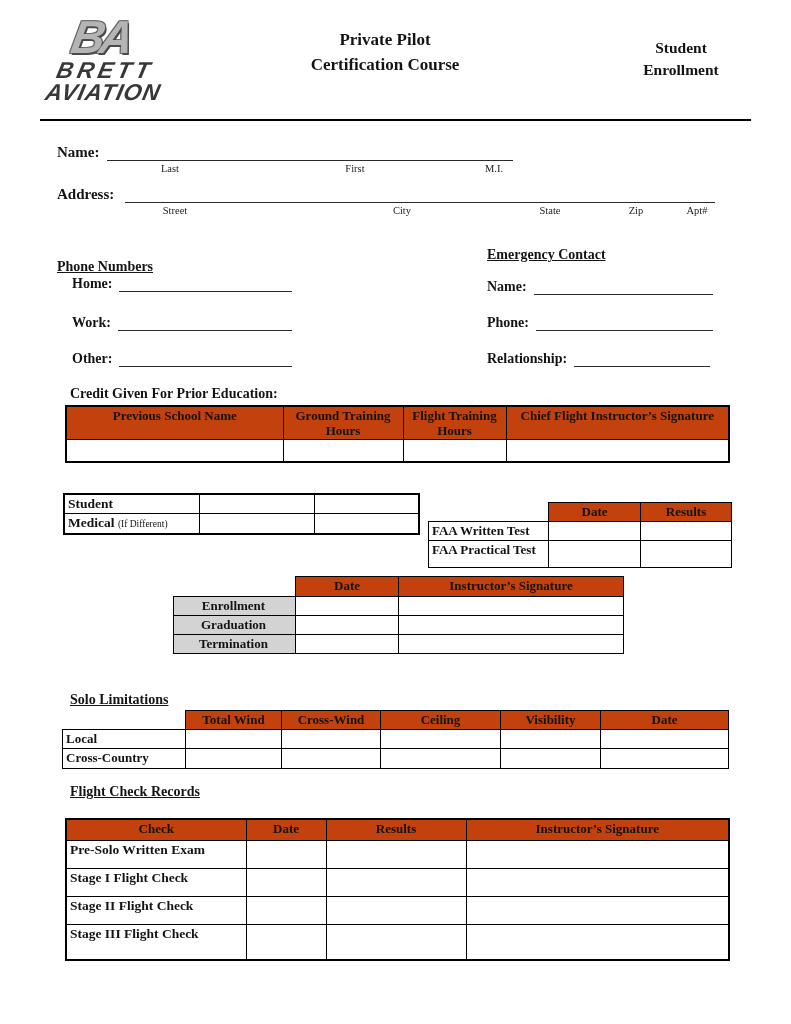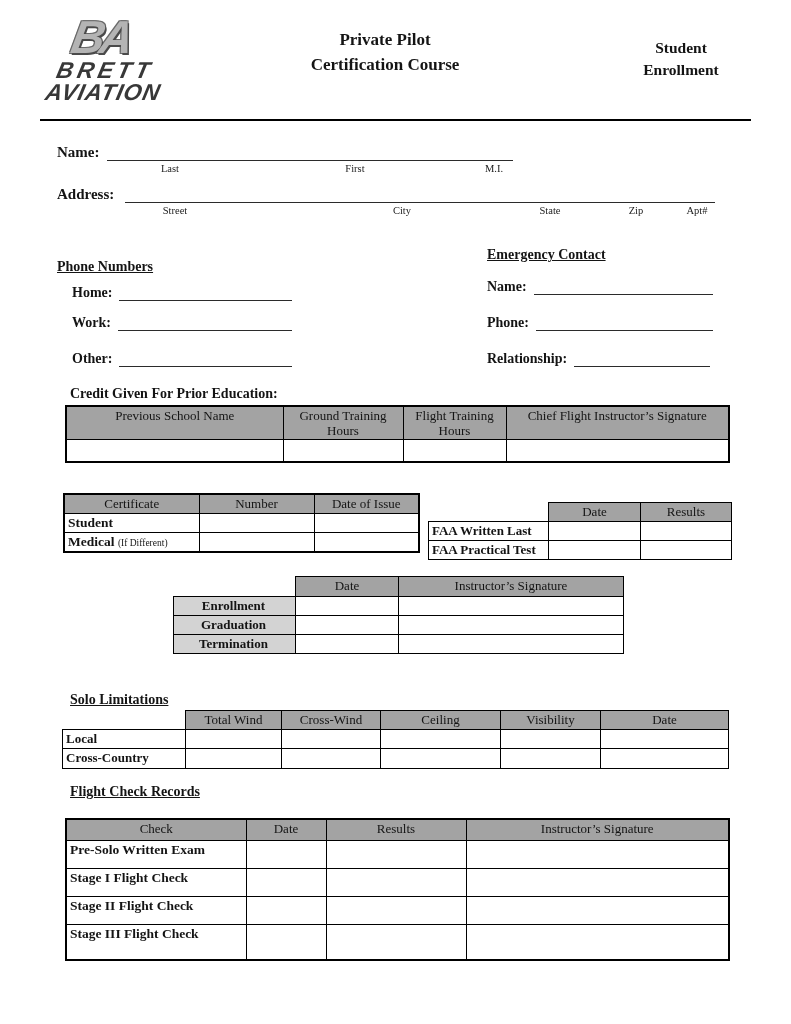--- a/index.html
+++ b/index.html
@@ -29,21 +29,21 @@
   .wline{border-bottom:1px solid #2b2b2b;height:15px;}
   .grow{flex:1;}
   .sub{position:absolute;transform:translateX(-50%);font-size:10.5px;color:#222;}
   .sechead{position:absolute;font-weight:bold;font-size:14px;text-decoration:underline;}
   .tablehead{position:absolute;font-weight:bold;font-size:14px;}
 
   
   table.grid{position:absolute;border-collapse:collapse;table-layout:fixed;}
   table.thick{border:2px solid #000;}
   .grid th,.grid td{border:1px solid #000;padding:1px 3px;overflow:hidden;vertical-align:top;}
-  .grid th{background:#a3a3a3;font-weight:normal;font-size:13px;text-align:center;line-height:15px;}
+  .grid th{background:#c2410c;font-weight:bold;font-size:13px;text-align:center;line-height:15px;}
   .grid td{font-size:13px;}
   .rlabel{font-weight:bold;font-size:13px;text-align:left;padding-left:5px;white-space:nowrap;}
   .rlabel.center{text-align:center;padding-left:1px;}
   .rlabel.gray{background:#d3d3d3;}
   .rlabel.big{font-size:13.5px;}
   .note{font-size:9.5px;font-weight:normal;margin-top:23px;}
   .nocell{border:none !important;background:transparent !important;}
   .vmid{vertical-align:middle;}
 </style>
 </head>
@@ -73,21 +73,21 @@
 
   <span class="abs flabel" style="left:57px;top:186px;">Address:</span>
   <span class="abs wline" style="left:125px;top:187px;width:590px;"></span>
   <span class="sub" style="left:175px;top:205px;">Street</span>
   <span class="sub" style="left:402px;top:205px;">City</span>
   <span class="sub" style="left:550px;top:205px;">State</span>
   <span class="sub" style="left:636px;top:205px;">Zip</span>
   <span class="sub" style="left:697px;top:205px;">Apt#</span>
 
   <span class="sechead" style="left:57px;top:259px;">Phone Numbers</span>
-  <div class="fieldrow" style="left:72px;top:285px;width:220px;">
+  <div class="fieldrow" style="left:72px;top:276px;width:220px;">
     <span class="flabel">Home:</span>
     <span class="wline grow"></span>
   </div>
   <div class="fieldrow" style="left:72px;top:315px;width:220px;">
     <span class="flabel">Work:</span>
     <span class="wline grow"></span>
   </div>
   <div class="fieldrow" style="left:72px;top:351px;width:220px;">
     <span class="flabel">Other:</span>
     <span class="wline grow"></span>
@@ -131,25 +131,20 @@
   </tbody>
     </table>
 
   <table class="grid thick" style="left:63px;top:493px;width:355px;">
     <colgroup>
         <col style="width:135px">
         <col style="width:115px">
         <col style="width:105px">
       </colgroup>
     <tbody>
-        <tr style="height:19px;">
-      <th>Certificate</th>
-      <th>Number</th>
-      <th>Date of Issue</th>
-    </tr>
     <tr style="height:19px;">
       <td class="rlabel big">Student</td>
       <td></td>
       <td></td>
     </tr>
     <tr style="height:20px;">
       <td class="rlabel big"><span>Medical</span> <span class="note">(If Different)</span></td>
       <td></td>
       <td></td>
     </tr>
@@ -162,25 +157,25 @@
         <col style="width:92px">
         <col style="width:91px">
       </colgroup>
     <tbody>
         <tr style="height:19px;">
       <td class="nocell"></td>
       <th>Date</th>
       <th>Results</th>
     </tr>
     <tr style="height:18px;">
-      <td class="rlabel">FAA Written Last</td>
-      <td></td>
-      <td></td>
-    </tr>
-    <tr style="height:19px;">
+      <td class="rlabel">FAA Written Test</td>
+      <td></td>
+      <td></td>
+    </tr>
+    <tr style="height:27px;">
       <td class="rlabel">FAA Practical Test</td>
       <td></td>
       <td></td>
     </tr>
   </tbody>
     </table>
 
   <table class="grid" style="left:173px;top:576px;width:450px;">
     <colgroup>
         <col style="width:122px">

